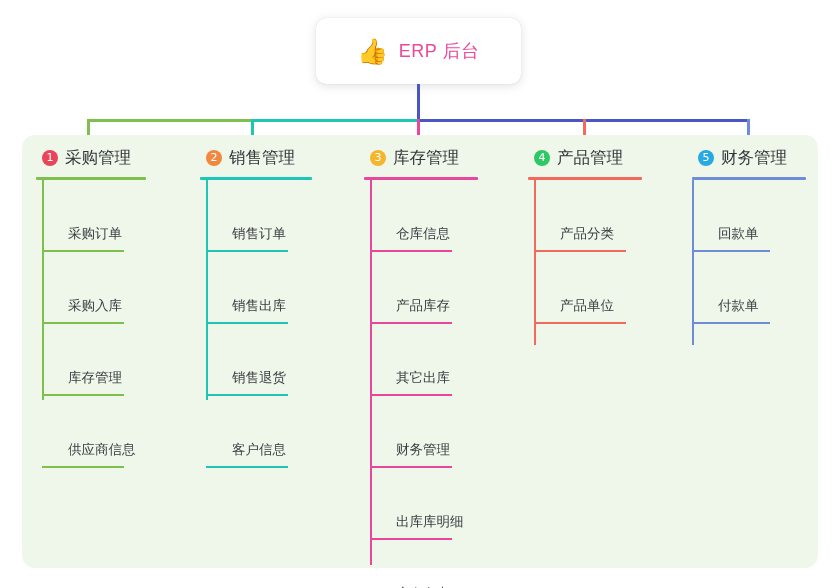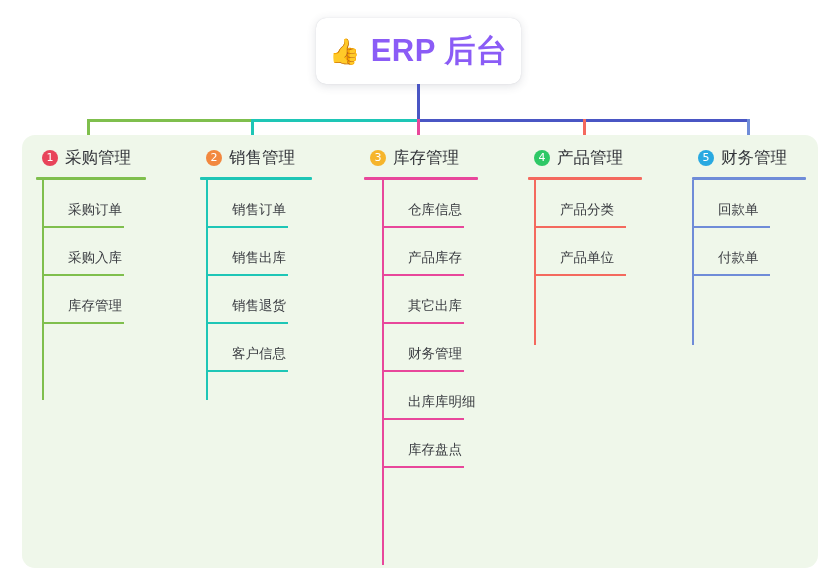--- a/index.html
+++ b/index.html
@@ -35,25 +35,24 @@
     gap: 10px;
     box-sizing: border-box;
   }
   #root-emoji {
     font-family: "DejaVu Sans", sans-serif;
     font-size: 25px;
     line-height: 1;
     color: #f0ad2e;
   }
   #root-title {
-    font-size: 31px;
-    color: #8b5cf6;
+    font-size: 18px;
+    color: #ec4899;
     letter-spacing: 0.5px;
     white-space: nowrap;
-    font-weight: bold;
   }
 
   
   .line {
     position: absolute;
   }
   .vline { width: 3px; }
   .hline { height: 3px; }
 
   
@@ -104,21 +103,21 @@
     position: relative;
   }
   .trunk {
     position: absolute;
     left: 0px;
     top: 0px;
     width: 2px;
   }
   .leaf {
     position: relative;
-    height: 48px;
+    height: 72px;
     box-sizing: border-box;
   }
   .leaf-label {
     position: absolute;
     left: 26px;
     bottom: 9px;
     font-size: 13.5px;
     color: #3a3c41;
     white-space: nowrap;
   }
@@ -167,20 +166,24 @@
             <div class="leaf-rule" style="width: 82px; background: rgb(127, 191, 77);"></div>
           </div>
           <div class="leaf">
             <span class="leaf-label">采购入库</span>
             <div class="leaf-rule" style="width: 82px; background: rgb(127, 191, 77);"></div>
           </div>
           <div class="leaf">
             <span class="leaf-label">库存管理</span>
             <div class="leaf-rule" style="width: 82px; background: rgb(127, 191, 77);"></div>
           </div>
+          <div class="leaf">
+            <span class="leaf-label">供应商信息</span>
+            <div class="leaf-rule" style="width: 82px; background: rgb(127, 191, 77);"></div>
+          </div>
         </div>
       </div>
       <div class="column" style="left: 200px;">
         <div class="col-head">
           <span class="badge" style="background: rgb(242, 136, 63);">2</span>
           <span class="col-title">销售管理</span>
         </div>
         <div class="col-rule" style="width: 112px; background: rgb(30, 198, 182);"></div>
         <div class="col-body" style="margin-left: 6px; height: 220px;">
           <div class="trunk" style="height: 220px; background: rgb(30, 198, 182);"></div>
@@ -201,21 +204,21 @@
             <div class="leaf-rule" style="width: 82px; background: rgb(30, 198, 182);"></div>
           </div>
         </div>
       </div>
       <div class="column" style="left: 364px;">
         <div class="col-head">
           <span class="badge" style="background: rgb(246, 181, 44);">3</span>
           <span class="col-title">库存管理</span>
         </div>
         <div class="col-rule" style="width: 114px; background: rgb(232, 71, 155);"></div>
-        <div class="col-body" style="margin-left: 18px; height: 385px;">
+        <div class="col-body" style="margin-left: 6px; height: 385px;">
           <div class="trunk" style="height: 385px; background: rgb(232, 71, 155);"></div>
           <div class="leaf">
             <span class="leaf-label">仓库信息</span>
             <div class="leaf-rule" style="width: 82px; background: rgb(232, 71, 155);"></div>
           </div>
           <div class="leaf">
             <span class="leaf-label">产品库存</span>
             <div class="leaf-rule" style="width: 82px; background: rgb(232, 71, 155);"></div>
           </div>
           <div class="leaf">

